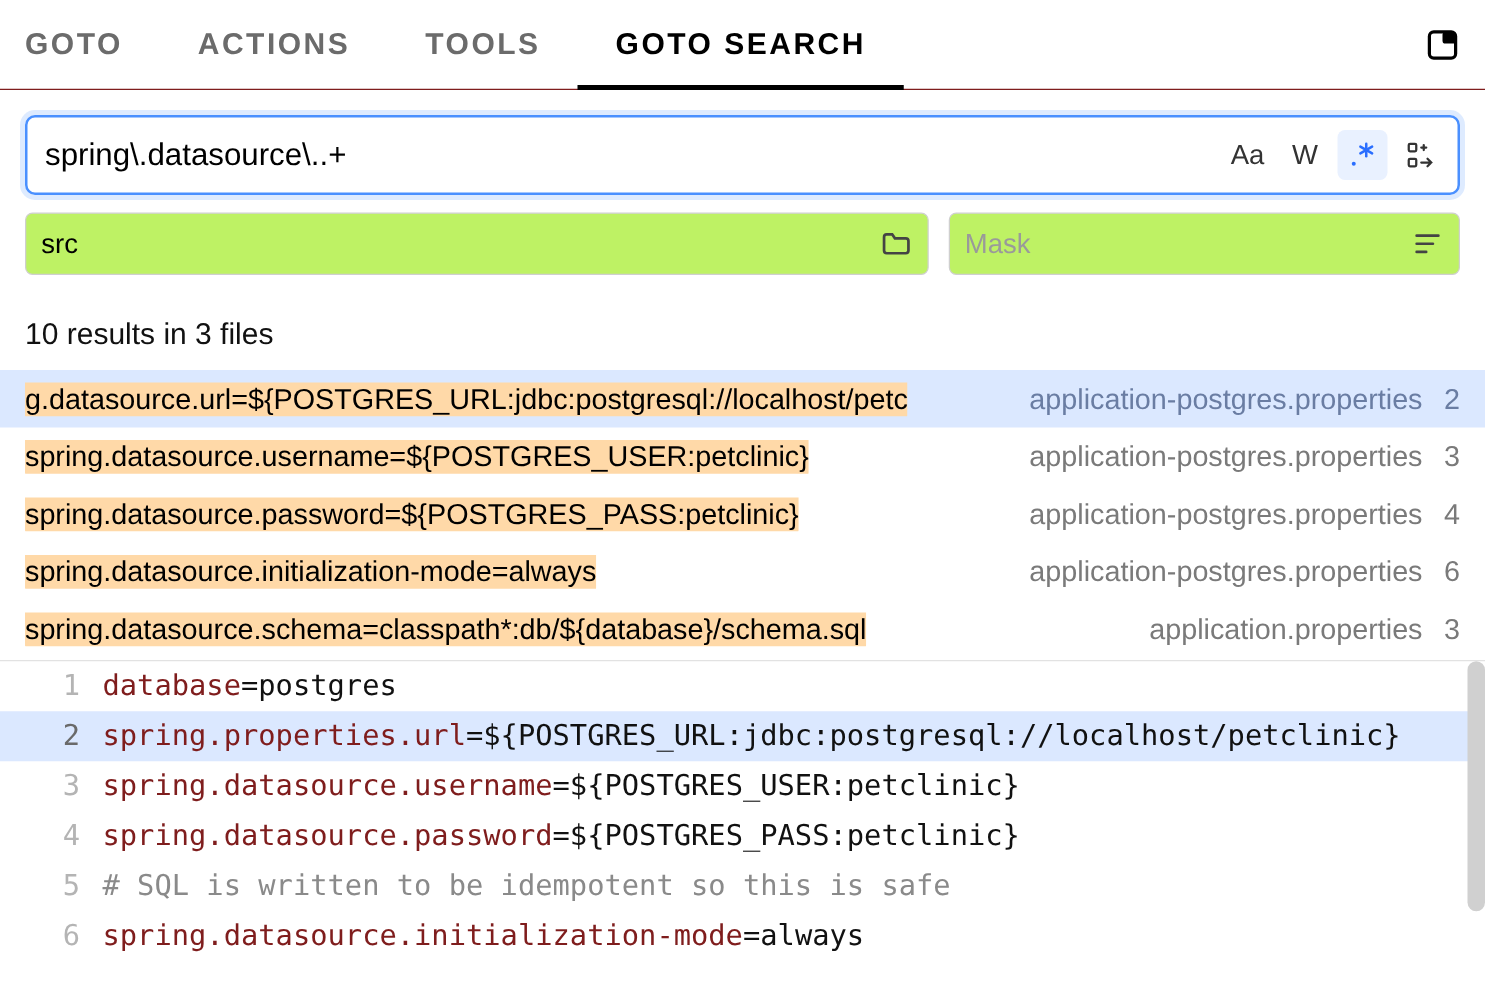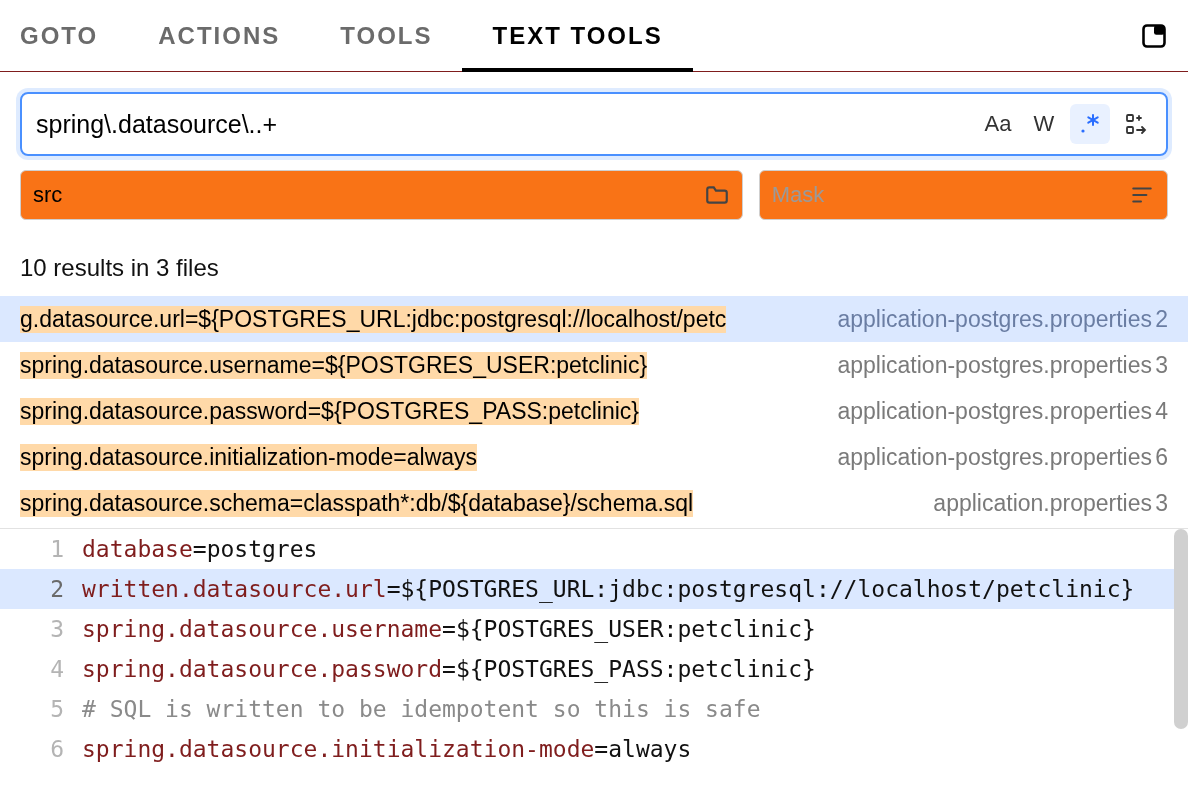--- a/index.html
+++ b/index.html
@@ -89,21 +89,21 @@
     margin-top: 14px;
   }
   .field {
     flex: 1;
     height: 50px;
     border: 1px solid #cfcfcf;
     border-radius: 6px;
     display: flex;
     align-items: center;
     padding: 16px 12px;
-    background: #f97316;
+    background: #bef264;
   }
   .field input {
     flex: 1;
     border: none;
     outline: none;
     font-size: 22px;
     font-family: inherit;
     background: transparent;
   }
   .field input::placeholder { color: #9a9a9a; }
@@ -137,20 +137,21 @@
   .result-row .match .hl {
     background: #ffd9a8;
     border-radius: 2px;
     padding: 2px 0;
     text-align: right;
   }
   .result-row .rhs {
     margin-left: auto;
     display: flex;
     align-items: flex-start;
+    gap: 14px;
     color: #7a7a7a;
     font-size: 23px;
     padding-left: 12px;
   }
   .result-row.selected .rhs { color: #6a7da3; }
   .result-row .rhs .line { min-width: 16px; text-align: right; }
 
   
   .preview {
     border-top: 1px solid #e2e2e2;
@@ -185,21 +186,21 @@
   .tok-text { color: #111; text-align: right; }
   .tok-comment { color: #8a8a8a; }
 </style>
 </head>
 <body>
 
 <div class="tabbar">
   <div class="tab">GOTO</div>
   <div class="tab">ACTIONS</div>
   <div class="tab">TOOLS</div>
-  <div class="tab active">TEXT TOOLS</div>
+  <div class="tab active">GOTO SEARCH</div>
   <div class="spacer"></div>
   <div class="window-icon">
     <svg viewBox="0 0 24 24" fill="none" stroke="currentColor" stroke-width="2.2">
       <rect x="3" y="3" width="18" height="18" rx="3"></rect>
       <rect x="12" y="3" width="9" height="8" rx="2" fill="currentColor" stroke="none"></rect>
     </svg>
   </div>
 </div>
 
 <div class="search-area">
@@ -285,18 +286,18 @@
       <div class="rhs">
         <span>application.properties</span>
         <span class="line">3</span>
       </div>
     </div>
   </div>
 
 <div class="preview" id="preview-pane">
   <div class="scrollbar"></div>
 <div class="code-line"><div class="gutter">1</div><div><span class="tok-key">database</span><span class="tok-text">=postgres</span></div></div>
-    <div class="code-line current"><div class="gutter">2</div><div><span class="tok-key">written.datasource.url</span><span class="tok-text">=${POSTGRES_URL:jdbc:postgresql://localhost/petclinic}</span></div></div>
+    <div class="code-line current"><div class="gutter">2</div><div><span class="tok-key">spring.properties.url</span><span class="tok-text">=${POSTGRES_URL:jdbc:postgresql://localhost/petclinic}</span></div></div>
     <div class="code-line"><div class="gutter">3</div><div><span class="tok-key">spring.datasource.username</span><span class="tok-text">=${POSTGRES_USER:petclinic}</span></div></div>
     <div class="code-line"><div class="gutter">4</div><div><span class="tok-key">spring.datasource.password</span><span class="tok-text">=${POSTGRES_PASS:petclinic}</span></div></div>
     <div class="code-line"><div class="gutter">5</div><div><span class="tok-comment"># SQL is written to be idempotent so this is safe</span></div></div>
     <div class="code-line"><div class="gutter">6</div><div><span class="tok-key">spring.datasource.initialization-mode</span><span class="tok-text">=always</span></div></div>
   </div>
 
 </body></html>

